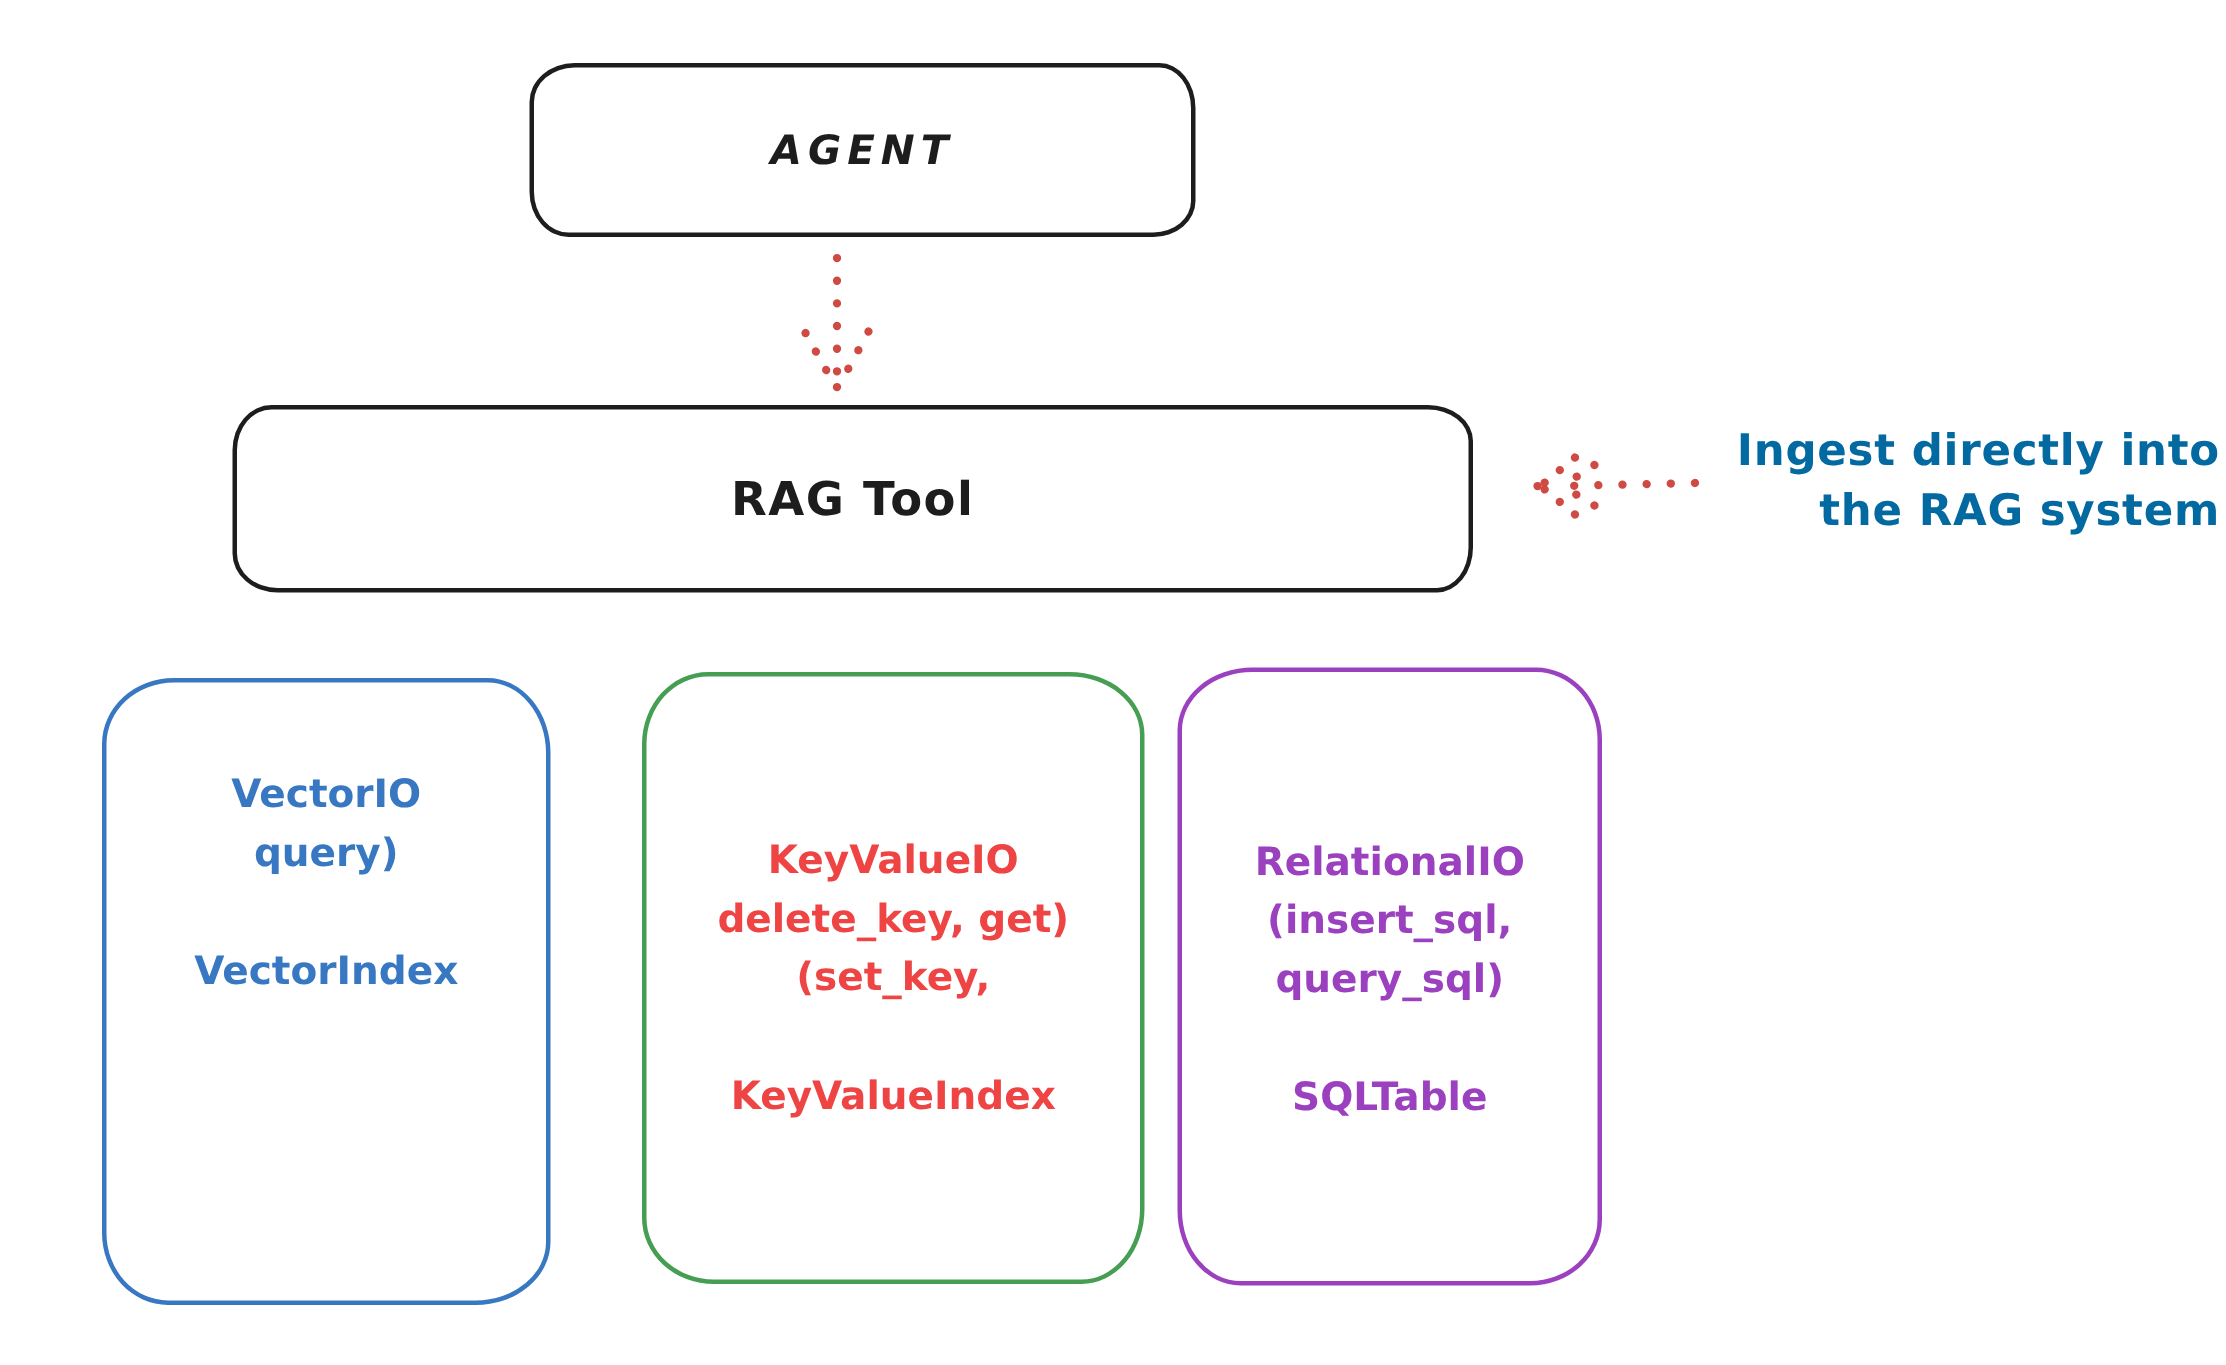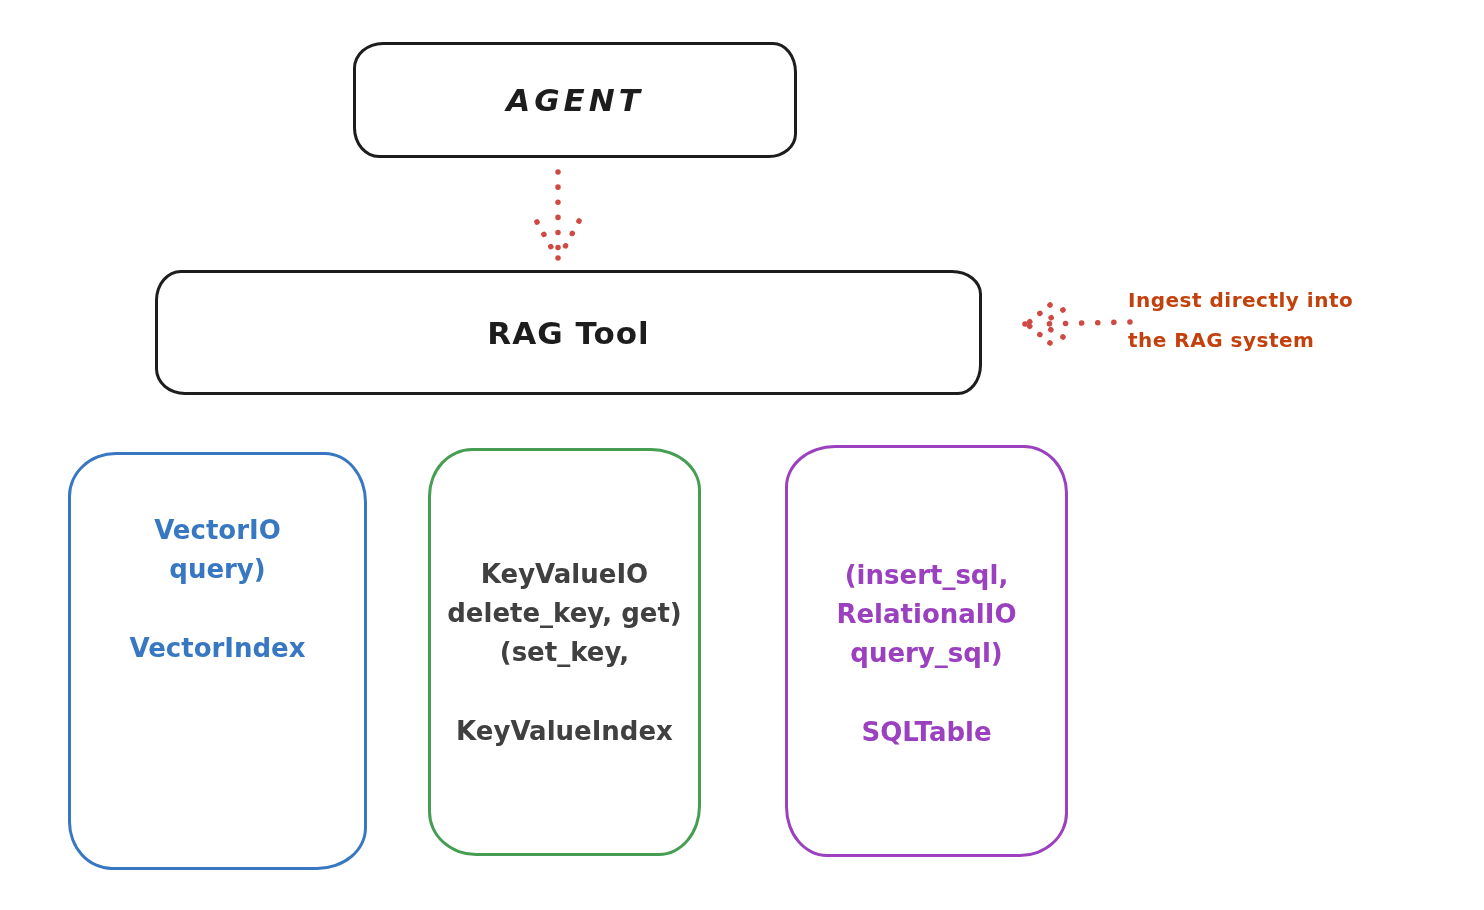--- a/index.html
+++ b/index.html
@@ -25,21 +25,21 @@
     align-items: center;
     justify-content: center;
     box-sizing: border-box;
   }
   #agent-box {
     left: 353px; top: 42px;
     width: 444px; height: 116px;
     border-radius: 30px 24px 28px 26px / 26px 30px 24px 30px;
   }
   #agent-box .label {
-    font-size: 31px;
+    font-size: 27px;
     font-weight: 700;
     letter-spacing: 4px;
     color: #1d1d1d;
     font-style: italic;
   }
   #rag-box {
     left: 155px; top: 270px;
     width: 827px; height: 125px;
     border-radius: 26px 30px 24px 30px / 30px 24px 30px 26px;
   }
@@ -62,23 +62,23 @@
     stroke: #cf4a43;
     stroke-width: 5.5;
     stroke-linecap: round;
   }
 
   
   #ingest-note {
     position: absolute;
     left: 1128px; top: 280px;
     width: 352px;
-    text-align: left;
-    color: #c2410c;
-    font-size: 20px;
+    text-align: right;
+    color: #0369a1;
+    font-size: 29px;
     font-weight: 700;
     line-height: 40px;
     letter-spacing: 0.5px;
   }
 
   
   .backend {
     position: absolute;
     background: #ffffff;
     border-style: solid;
@@ -93,23 +93,23 @@
   #vector-box {
     left: 68px; top: 452px;
     width: 299px; height: 418px;
     border-color: #3878c2;
     color: #3878c2;
     border-radius: 48px 42px 50px 44px / 44px 50px 42px 48px;
     padding-top: 56px;
   }
   #keyvalue-box {
     left: 428px; top: 448px;
-    width: 273px; height: 408px;
+    width: 335px; height: 408px;
     border-color: #469e53;
-    color: #404040;
+    color: #ef4444;
     border-radius: 44px 50px 42px 48px / 48px 42px 50px 44px;
     padding-top: 104px;
   }
   #relational-box {
     left: 785px; top: 445px;
     width: 283px; height: 412px;
     border-color: #9b40bf;
     color: #9b40bf;
     border-radius: 50px 44px 48px 42px / 42px 48px 44px 50px;
     padding-top: 108px;
@@ -161,20 +161,20 @@
 
   <div class="backend" id="keyvalue-box">
     <div>KeyValueIO</div>
     <div>delete_key, get)</div>
     <div>(set_key,</div>
     <div class="gap"></div>
     <div>KeyValueIndex</div>
   </div>
 
   <div class="backend" id="relational-box">
+    <div>RelationalIO</div>
     <div>(insert_sql,</div>
-    <div>RelationalIO</div>
     <div>query_sql)</div>
     <div class="gap"></div>
     <div>SQLTable</div>
   </div>
 
 </div>
 
 </body></html>

